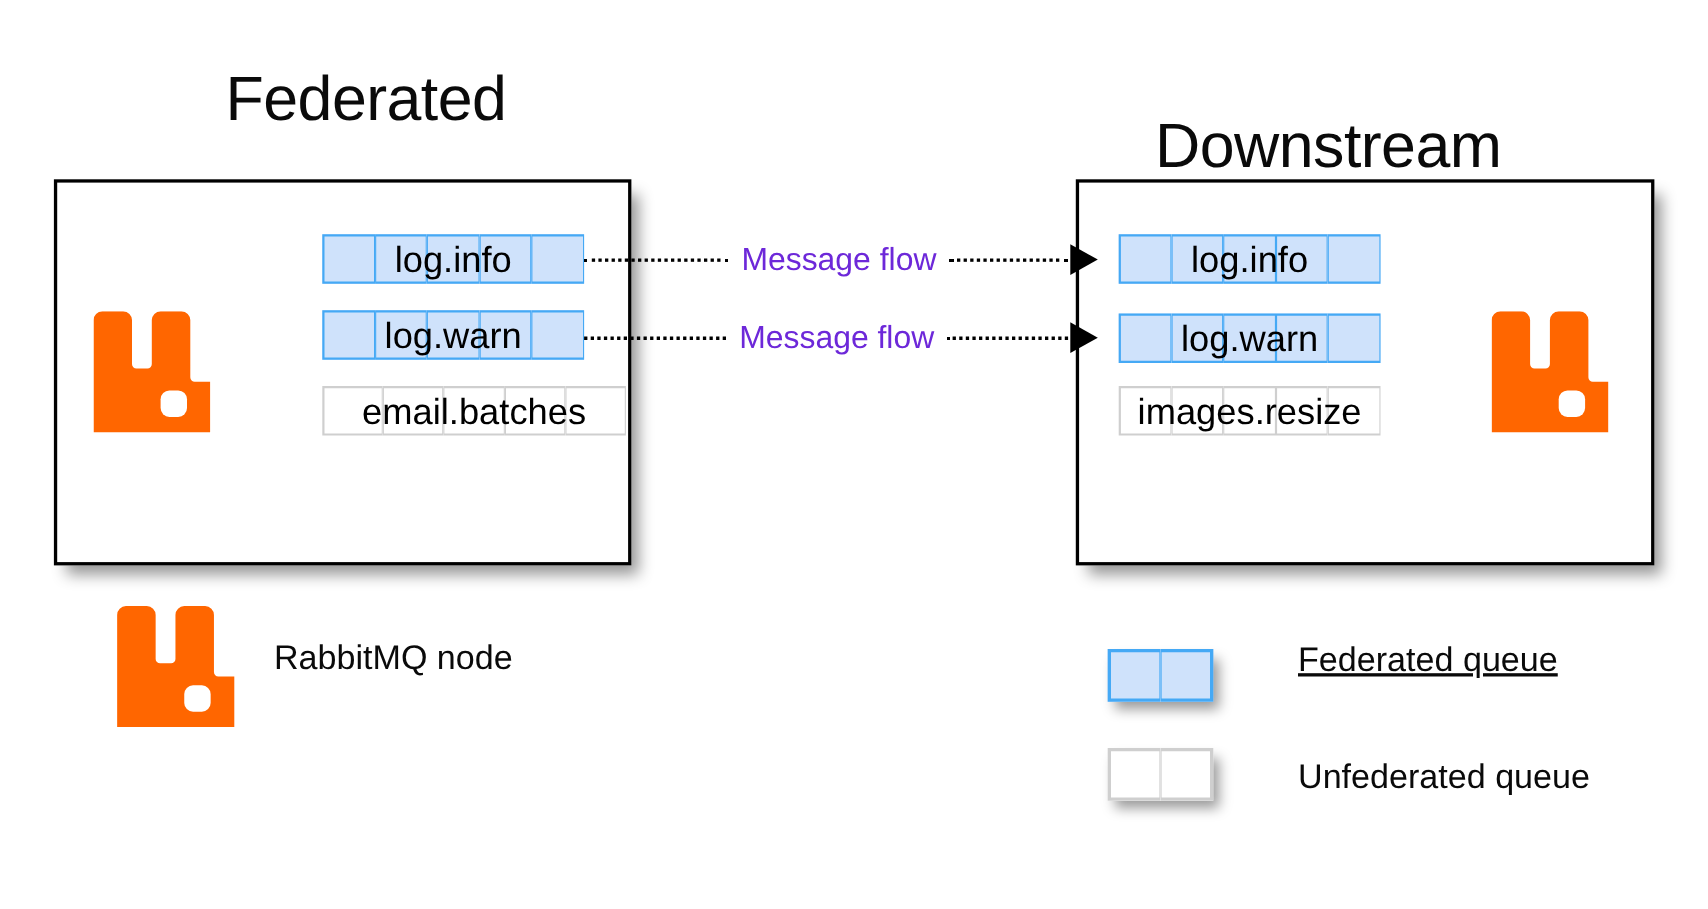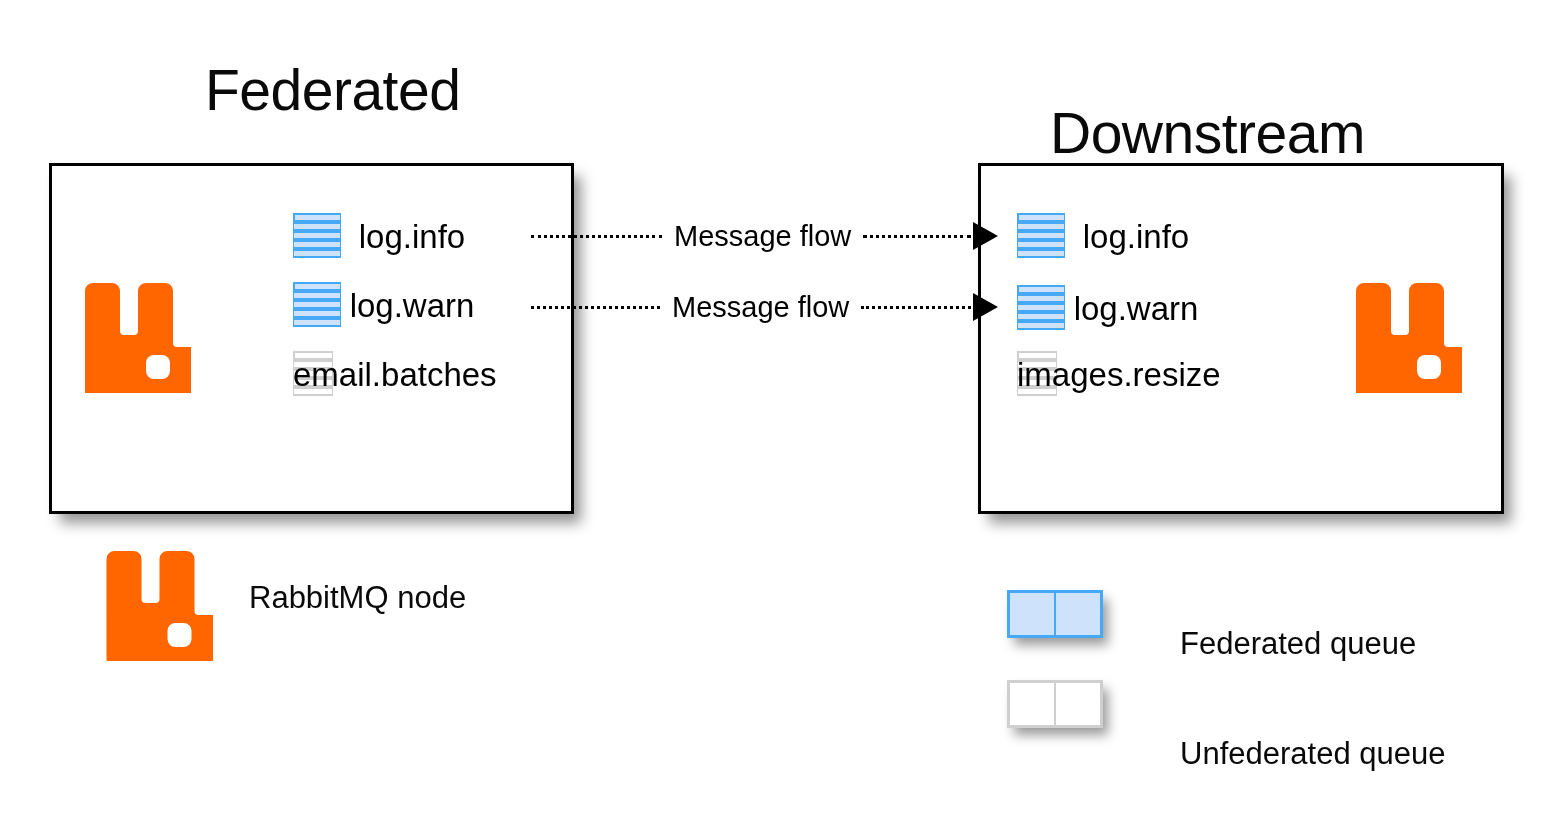--- a/index.html
+++ b/index.html
@@ -50,21 +50,20 @@
   .rabbit svg { display: block; width: 100%; height: 100%; }
   #rabbit-upstream   { left: 85px;  top: 283px; }
   #rabbit-downstream { left: 1356px; top: 283px; }
   #rabbit-legend     { left: 106px; top: 551px; width: 107px; height: 110px; }
 
   
   .queue {
     position: absolute;
     display: flex;
     box-sizing: border-box;
-    flex-direction: column;
   }
   .queue .cell {
     box-sizing: border-box;
     height: 100%;
   }
   .queue.federated .cell {
     background: #cfe2fb;
     border: 2px solid #45a9f5;
     border-right-width: 1px;
     border-left-width: 1px;
@@ -90,26 +89,26 @@
     font-size: 33px;
     line-height: 1;
     white-space: nowrap;
     color: #000000;
     pointer-events: none;
   }
 
   
   #q-up-info  { left: 293px; top: 213px; width: 238px; height: 45px; }
   #q-up-warn  { left: 293px; top: 282px; width: 238px; height: 45px; }
-  #q-up-email { left: 293px; top: 351px; width: 201px; height: 45px; }
+  #q-up-email { left: 293px; top: 351px; width: 276px; height: 45px; }
 
   
   #q-dn-info   { left: 1017px; top: 213px; width: 238px; height: 45px; }
   #q-dn-warn   { left: 1017px; top: 285px; width: 238px; height: 45px; }
-  #q-dn-images { left: 1017px; top: 351px; width: 200px; height: 45px; }
+  #q-dn-images { left: 1017px; top: 351px; width: 238px; height: 45px; }
 
   
   .flow {
     position: absolute;
     height: 40px;
     display: flex;
     align-items: center;
   }
   #flow-1 { left: 531px; top: 216px; width: 487px; }
   #flow-2 { left: 531px; top: 287px; width: 487px; }
@@ -122,21 +121,21 @@
   #flow-1 .dots-left  { width: 131px; }
   #flow-1 .dots-right { width: 108px; }
   #flow-2 .dots-left  { width: 129px; }
   #flow-2 .dots-right { width: 110px; }
 
   .flow .flow-label {
     font-size: 29px;
     line-height: 1;
     white-space: nowrap;
     padding: 0 12px;
-    color: #000000;
+    color: #6d28d9;
   }
   .flow .arrowhead {
     flex: 0 0 auto;
     width: 0;
     height: 0;
     border-top: 14px solid transparent;
     border-bottom: 14px solid transparent;
     border-left: 25px solid #000000;
     margin-left: 2px;
   }
@@ -170,22 +169,22 @@
   #swatch-unfederated { left: 1007px; top: 680px; width: 96px; height: 48px; }
 
   .legend-label {
     position: absolute;
     font-size: 31px;
     line-height: 1;
     white-space: nowrap;
     color: #0a0a0a;
   }
   #label-rabbit      { left: 249px;  top: 582px; }
-  #label-federated   { left: 1180px; top: 628px; }
-  #label-unfederated { left: 1180px; top: 690px; margin-top: 48px; }
+  #label-federated   { left: 1180px; top: 584px; text-decoration: underline; }
+  #label-unfederated { left: 1180px; top: 690px; }
 </style>
 </head>
 <body>
 
 <div id="canvas">
 
   <div class="site-title" id="title-upstream">Federated</div>
   <div class="site-title" id="title-downstream">Downstream</div>
 
   <div class="node-box" id="box-upstream"></div>

